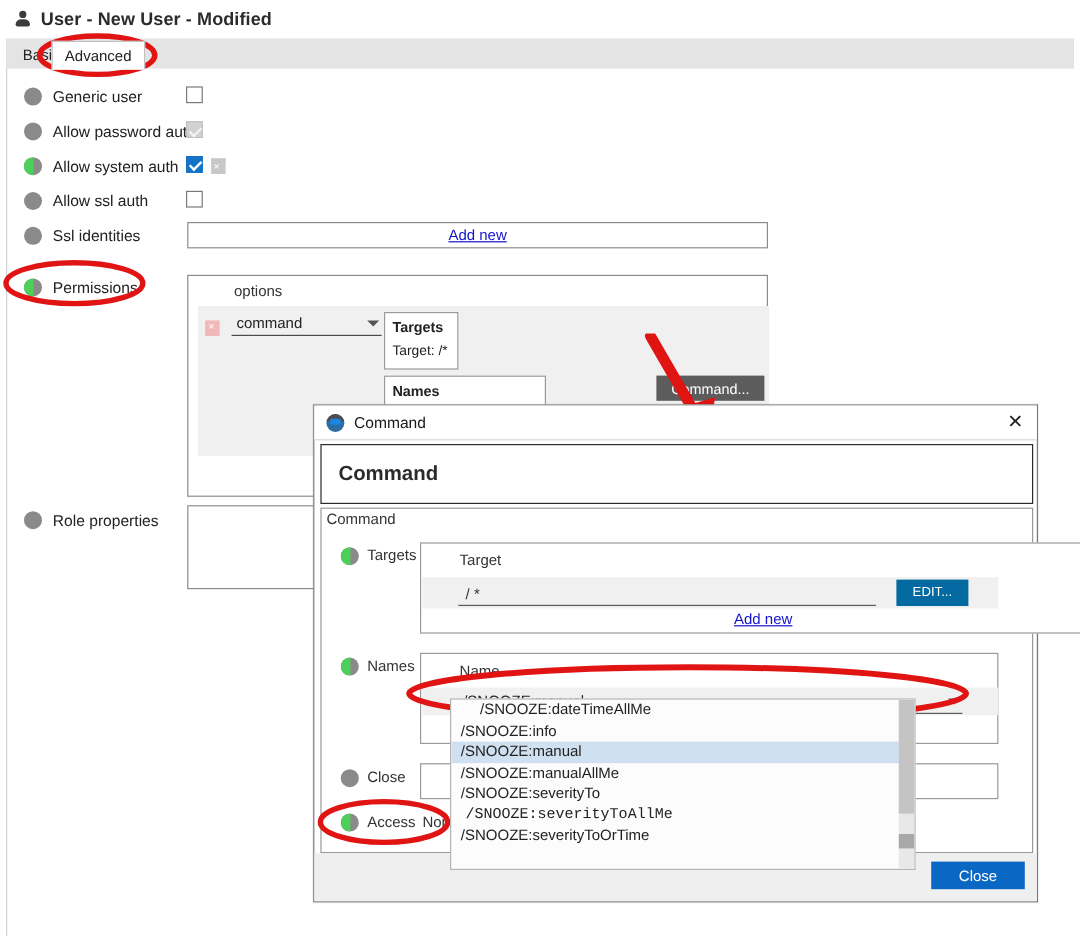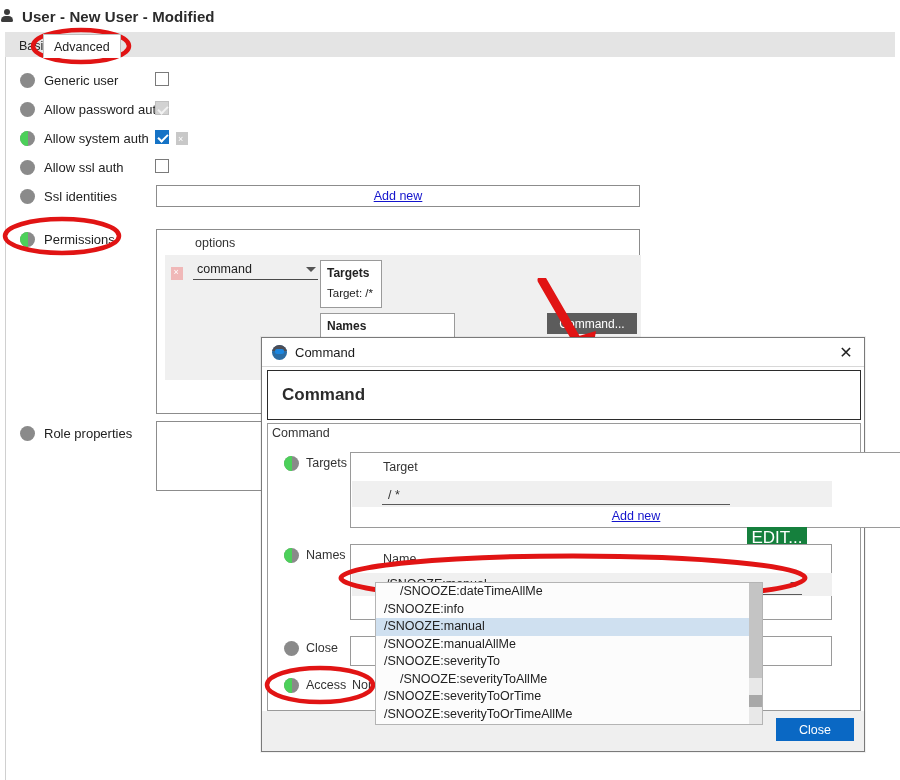--- a/index.html
+++ b/index.html
@@ -10,21 +10,21 @@
     font-family: "Liberation Sans", sans-serif;
     font-size: 12px;
     color: #1a1a1a;
     overflow: hidden;
   }
   #root { position: relative; width: 900px; height: 780px; background:#ffffff; }
 
   
   .win-title {
     position: absolute; left: 0; top: 0; width: 900px; height: 32px;
-    display: flex; align-items: center; 
+    display: flex; align-items: center; padding-left: 12px;
     background: #ffffff;
   }
   .win-title .person-icon {
     width: 14px; height: 14px; margin-right: 8px; position: relative; flex: none;
   }
   .win-title .person-icon::before {
     content:""; position:absolute; left:4px; top:0; width:6px; height:6px;
     border-radius:50%; background:#3c3c3c;
   }
   .win-title .person-icon::after {
@@ -157,22 +157,22 @@
   .group-box{ position:absolute; border:1px solid #9a9a9a; background:#ffffff; }
   .sub-label{ position:absolute; font-size:12.5px; color:#333; }
   .value-strip{
     position:absolute; background:#f0f0f0; display:flex; align-items:center;
   }
   .underline-input{
     position:absolute; border-bottom:1px solid #5a5a5a; font-size:12.5px; color:#333;
     padding-left:6px; display:flex; align-items:center; background:transparent;
   }
   .edit-btn{
-    position:absolute; background:#15803d; color:#fff; font-size:17px;
-    display:flex;align-items:center;justify-content:center; cursor:pointer;margin-top:44px;
+    position:absolute; background:#0369a1; color:#fff; font-size:11px;
+    display:flex;align-items:center;justify-content:center; cursor:pointer;
   }
   .dropdown-list{
     position:absolute; background:#fcfcfc; border:1px solid #b4b4b4;
     overflow:hidden; z-index:40;
   }
   .dd-item{ height:17.5px; line-height:17.5px; padding-left:8px; font-size:12.5px;
             color:#222; white-space:nowrap; }
   .dd-item.sel{ background:#cfe0f0; }
   .dd-scroll{
     position:absolute; right:0; top:0; width:13px; height:100%; background:#e8e8e8;
@@ -333,23 +333,22 @@
       <span class="sub-label" style="left:38px; top:254px;">Access</span>
       <span class="sub-label" style="left:84px; top:254px;">None</span>
     </div>
 
     <div class="dropdown-list" style="left:113px; top:244px; width:388px; height:143px;">
       <div class="dd-item" style="position:absolute;left:16px;top:0;width:375px;">/SNOOZE:dateTimeAllMe</div>
       <div class="dd-item" style="position:absolute;left:0;top:17.5px;width:375px;">/SNOOZE:info</div>
       <div class="dd-item sel" style="position:absolute;left:0;top:35px;width:375px;">/SNOOZE:manual</div>
       <div class="dd-item" style="position:absolute;left:0;top:52.5px;width:375px;">/SNOOZE:manualAllMe</div>
       <div class="dd-item" style="position:absolute;left:0;top:70px;width:375px;">/SNOOZE:severityTo</div>
-      <div class="dd-item" style="position:absolute;left:16px;top:87.5px;width:375px;">/SNOOZE:severityToAllMe</div>
+      <div class="dd-item" style="position:absolute;left:4px;top:87.5px;width:375px;font-family:Liberation Mono, monospace;">/SNOOZE:severityToAllMe</div>
       <div class="dd-item" style="position:absolute;left:0;top:105px;width:375px;">/SNOOZE:severityToOrTime</div>
-      <div class="dd-item" style="position:absolute;left:0;top:122.5px;width:375px;">/SNOOZE:severityToOrTimeAllMe</div>
       <div class="dd-item" style="position:absolute;left:0;top:140px;width:375px;">/SNOOZE:ti</div>
       <div class="dd-scroll">
         <div class="dd-thumb" style="top:0; height:95px;"></div>
         <div class="dd-thumb2" style="top:112px; height:12px;"></div>
       </div>
     </div>
 
     <div class="dlg-footer">
       <div class="close-btn">Close</div>
     </div>

